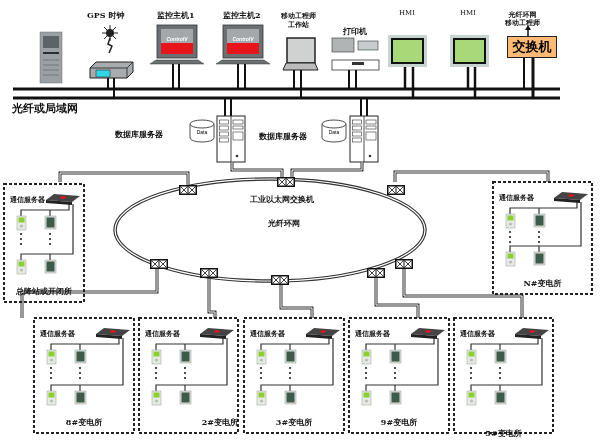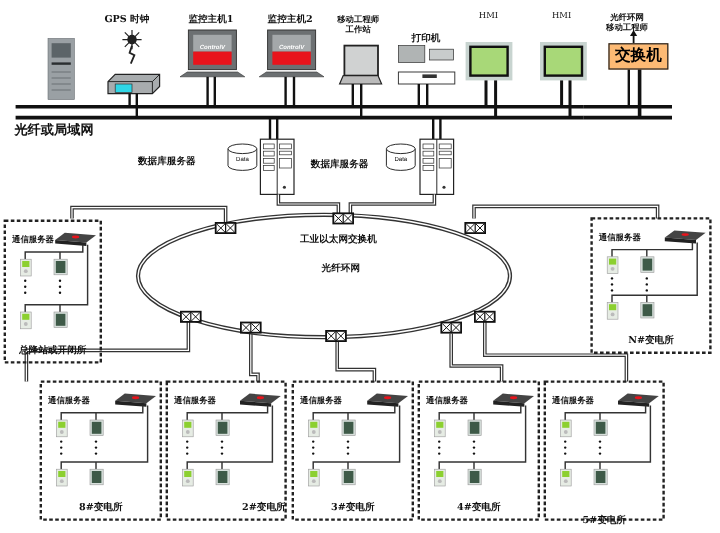--- a/index.html
+++ b/index.html
@@ -333,18 +333,18 @@
       <div class="lbl" style="left: 4px; width: 80px; text-align: center; top: 286px;">总降站或开闭所</div>
       <div class="lbl lbl-sm" style="left: 499px; top: 193px;">通信服务器</div>
       <div class="lbl" style="left: 493px; width: 99px; text-align: center; top: 278px;">N#变电所</div>
       <div class="lbl lbl-sm" style="left: 40px; top: 329px;">通信服务器</div>
       <div class="lbl" style="left: 34px; width: 100px; text-align: center; top: 417px;">8#变电所</div>
       <div class="lbl lbl-sm" style="left: 145px; top: 329px;">通信服务器</div>
       <div class="lbl" style="left: 139px; width: 99px; text-align: right; top: 417px;">2#变电所</div>
       <div class="lbl lbl-sm" style="left: 250px; top: 329px;">通信服务器</div>
       <div class="lbl" style="left: 244px; width: 100px; text-align: center; top: 417px;">3#变电所</div>
       <div class="lbl lbl-sm" style="left: 355px; top: 329px;">通信服务器</div>
-      <div class="lbl" style="left: 349px; width: 100px; text-align: center; top: 417px;">4#变电所</div>
+      <div class="lbl" style="left: 349px; width: 100px; text-align: center; top: 417px;">9#变电所</div>
       <div class="lbl lbl-sm" style="left: 460px; top: 329px;">通信服务器</div>
       <div class="lbl" style="left: 454px; width: 99px; text-align: center; top: 428px;">5#变电所</div>
     </div>
 
 </div>
 
 </body></html>

